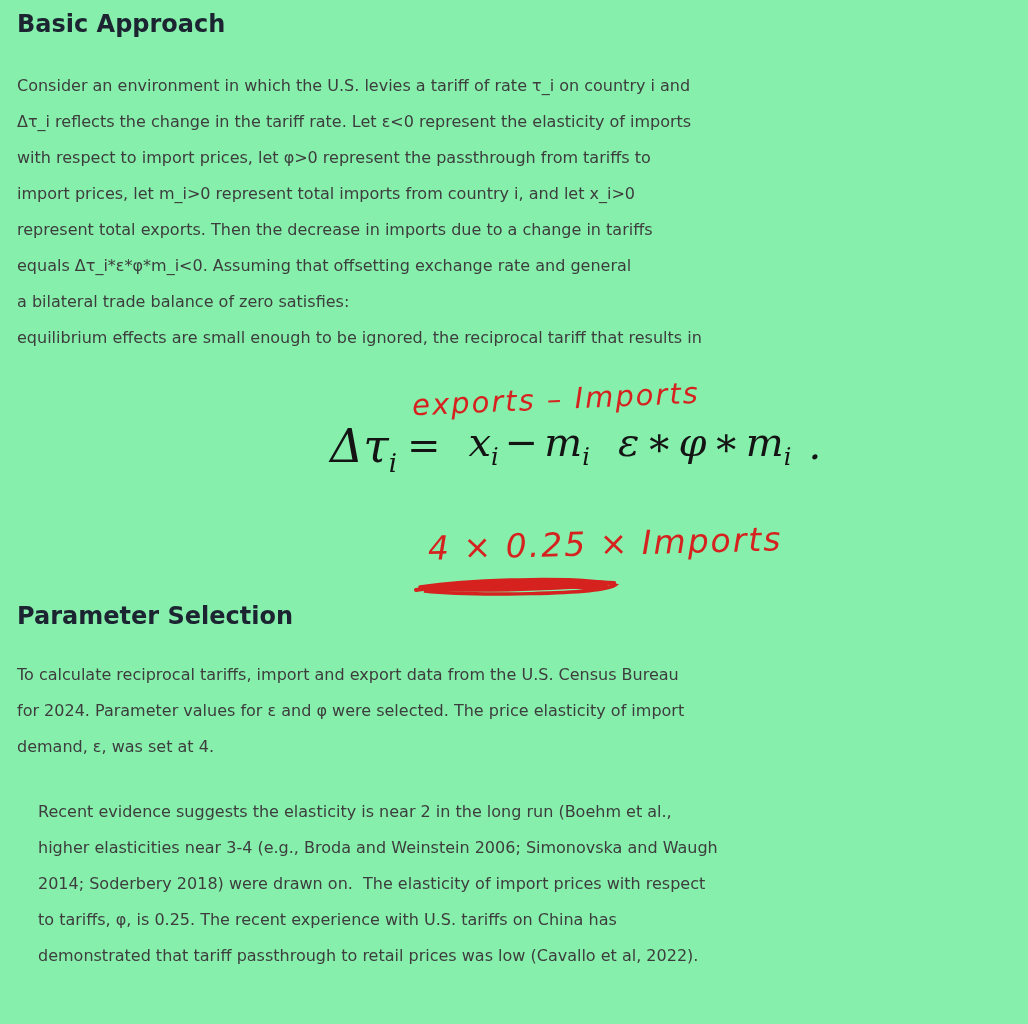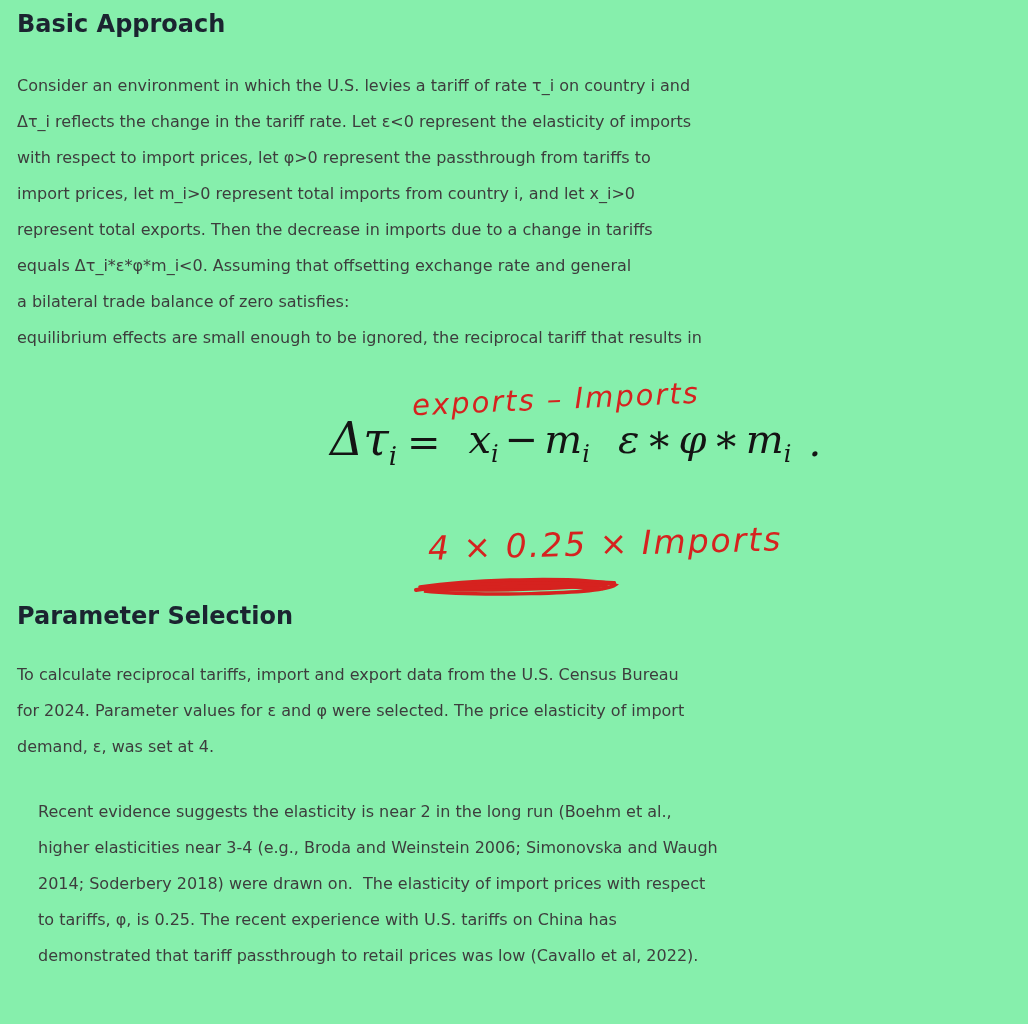--- a/index.html
+++ b/index.html
@@ -34,21 +34,21 @@
 
   
   .formula-area { position: absolute; left: 0; top: 380px; width: 1028px; height: 225px; }
 
   .equation {
     position: absolute; left: 330px; top: 32px;
     display: flex; align-items: center;
     font-family: "DejaVu Serif", "Liberation Serif", serif;
     font-style: italic; color: var(--math-color);
   }
-  .equation .lhs { font-size: 46px; }
+  .equation .lhs { font-size: 46px; margin-top: 7px; }
   .equation .lhs sub { font-size: 26px; font-style: italic; }
   .equation .eq { font-size: 40px; font-style: normal; margin: 0 14px 0 10px; }
   .frac { display: inline-flex; align-items: center; font-size: 40px; }
   .frac .num, .frac .den { padding: 0 14px; white-space: nowrap; }
   .frac sub { font-size: 24px; font-style: italic; }
   .frac .op { padding: 0 6px; font-style: normal; }
   .frac .bar { align-self: stretch; height: 4px; background: var(--math-color); margin: 5px 0; }
   .equation .period { font-size: 40px; margin-left: 3px; }
 
   .hw {

